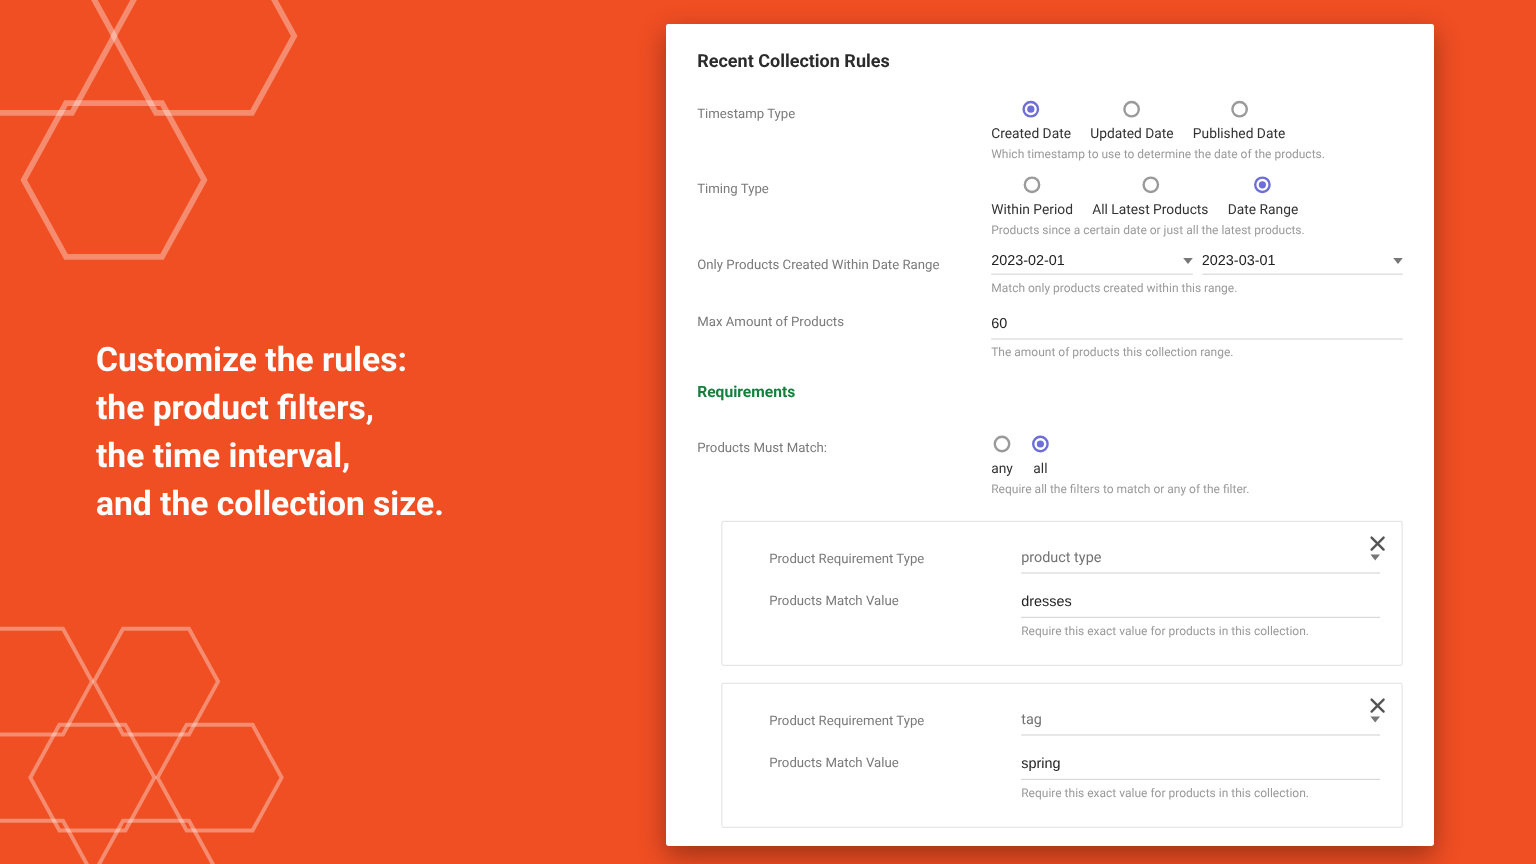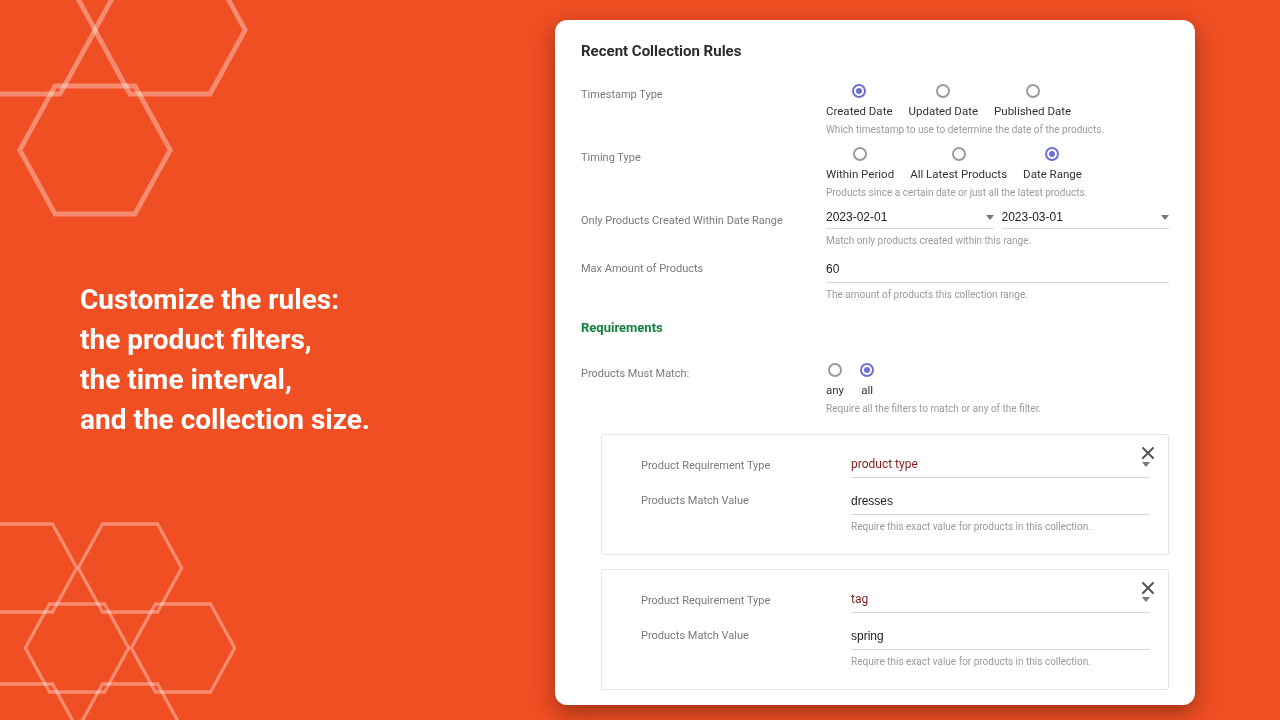--- a/index.html
+++ b/index.html
@@ -5,21 +5,21 @@
   * { box-sizing: border-box; margin: 0; padding: 0; }
   html, body { width: 1280px; height: 720px; overflow: hidden; font-family: -apple-system, BlinkMacSystemFont, "Segoe UI", Roboto, Arial, sans-serif; }
   .stage { position: relative; width: 1280px; height: 720px; background: #f04e23; }
   
   .hexes { position: absolute; inset: 0; pointer-events: none; }
   .hex { position: absolute; width: 160px; height: 140px; }
   .hex svg { width: 100%; height: 100%; display: block; }
   .hex path { fill: none; stroke: rgba(255,255,255,.35); stroke-width: 3; }
   .hex.small { width: 110px; height: 96px; }
   .promo { position: absolute; left: 80px; top: 280px; color: #fff; font-weight: 700; font-size: 28px; line-height: 40px; }
-  .card { position: absolute; left: 555px; top: 20px; width: 640px; height: 685px; background: #fff; border-radius: 12px; box-shadow: 0 8px 22px rgba(0,0,0,.35); padding: 22px 26px 18px 26px; overflow: hidden; }
+  .card { position: absolute; left: 555px; top: 20px; width: 640px; height: 685px; background: #fff; border-radius: 2px; box-shadow: 0 8px 22px rgba(0,0,0,.35); padding: 22px 26px 18px 26px; overflow: hidden; }
   .card h1 { font-size: 15px; font-weight: 700; color: #2b2b2b; margin-bottom: 18px; }
   .row { display: flex; align-items: flex-start; padding: 6px 0; }
   .row .lbl { flex: 0 0 245px; font-size: 11px; color: #7a7a7a; padding-top: 4px; }
   .row .ctl { flex: 1; min-width: 0; }
   .tfield { border: 0; border-bottom: 1px solid #d8d8d8; width: 100%; font-size: 12px; color: #222; padding: 4px 0 6px 0; background: transparent; outline: none; }
   .help { font-size: 10px; color: #9a9a9a; margin-top: 6px; }
   .radios { display: flex; gap: 16px; align-items: center; }
   .radio { display: flex; align-items: center; gap: 6px; font-size: 11.5px; color: #333; cursor: pointer; flex-direction: column; }
   .rdot { width: 14px; height: 14px; border-radius: 50%; border: 2px solid #6e6fd6; position: relative; display: inline-block; }
   .radio.off .rdot { border-color: #9a9a9a; }
@@ -29,21 +29,21 @@
   .date-pair .dfield { flex: 1; display: flex; align-items: center; border-bottom: 1px solid #d8d8d8; padding-bottom: 4px; }
   .dfield input { border: 0; flex: 1; font-size: 12px; color: #222; background: transparent; outline: none; }
   .dropcaret { width: 0; height: 0; border-left: 4px solid transparent; border-right: 4px solid transparent; border-top: 5px solid #777; margin-left: 4px; }
   .filter-card { border: 1px solid #e6e6e6; border-radius: 2px; padding: 14px 18px 16px 18px; margin-top: 14px; position: relative; margin-left: 20px; }
   .filter-card .close { position: absolute; top: 10px; right: 12px; width: 16px; height: 16px; cursor: pointer; color: #555; }
   .filter-card .close svg { width: 16px; height: 16px; }
   .filter-row { display: flex; align-items: flex-start; padding: 6px 0; }
   .filter-row .flbl { flex: 0 0 210px; font-size: 11px; color: #7a7a7a; padding-top: 4px; margin-left: 21px; }
   .filter-row .fctl { flex: 1; }
   .selectlike { display: flex; align-items: center; border-bottom: 1px solid #d8d8d8; padding: 2px 0 6px 0; }
-  .selectlike .sval { flex: 1; font-size: 12px; color: #7f1d1d; }
+  .selectlike .sval { flex: 1; font-size: 12px; color: #737373; }
   .addbar { text-align: center; margin-top: 18px; }
   .addbtn { display: inline-flex; align-items: center; gap: 6px; background: #737373; color: #fff; border: 0; border-radius: 3px; padding: 8px 14px; font-size: 11px; font-weight: 700; letter-spacing: .4px; cursor: pointer; }
   .plus { width: 12px; height: 12px; display: inline-block; position: relative; }
   .plus::before, .plus::after { content: ""; position: absolute; background: #fff; }
   .plus::before { left: 5px; top: 0; width: 2px; height: 12px; }
   .plus::after { top: 5px; left: 0; height: 2px; width: 12px; }
 </style>
 </head>
 <body>
 

